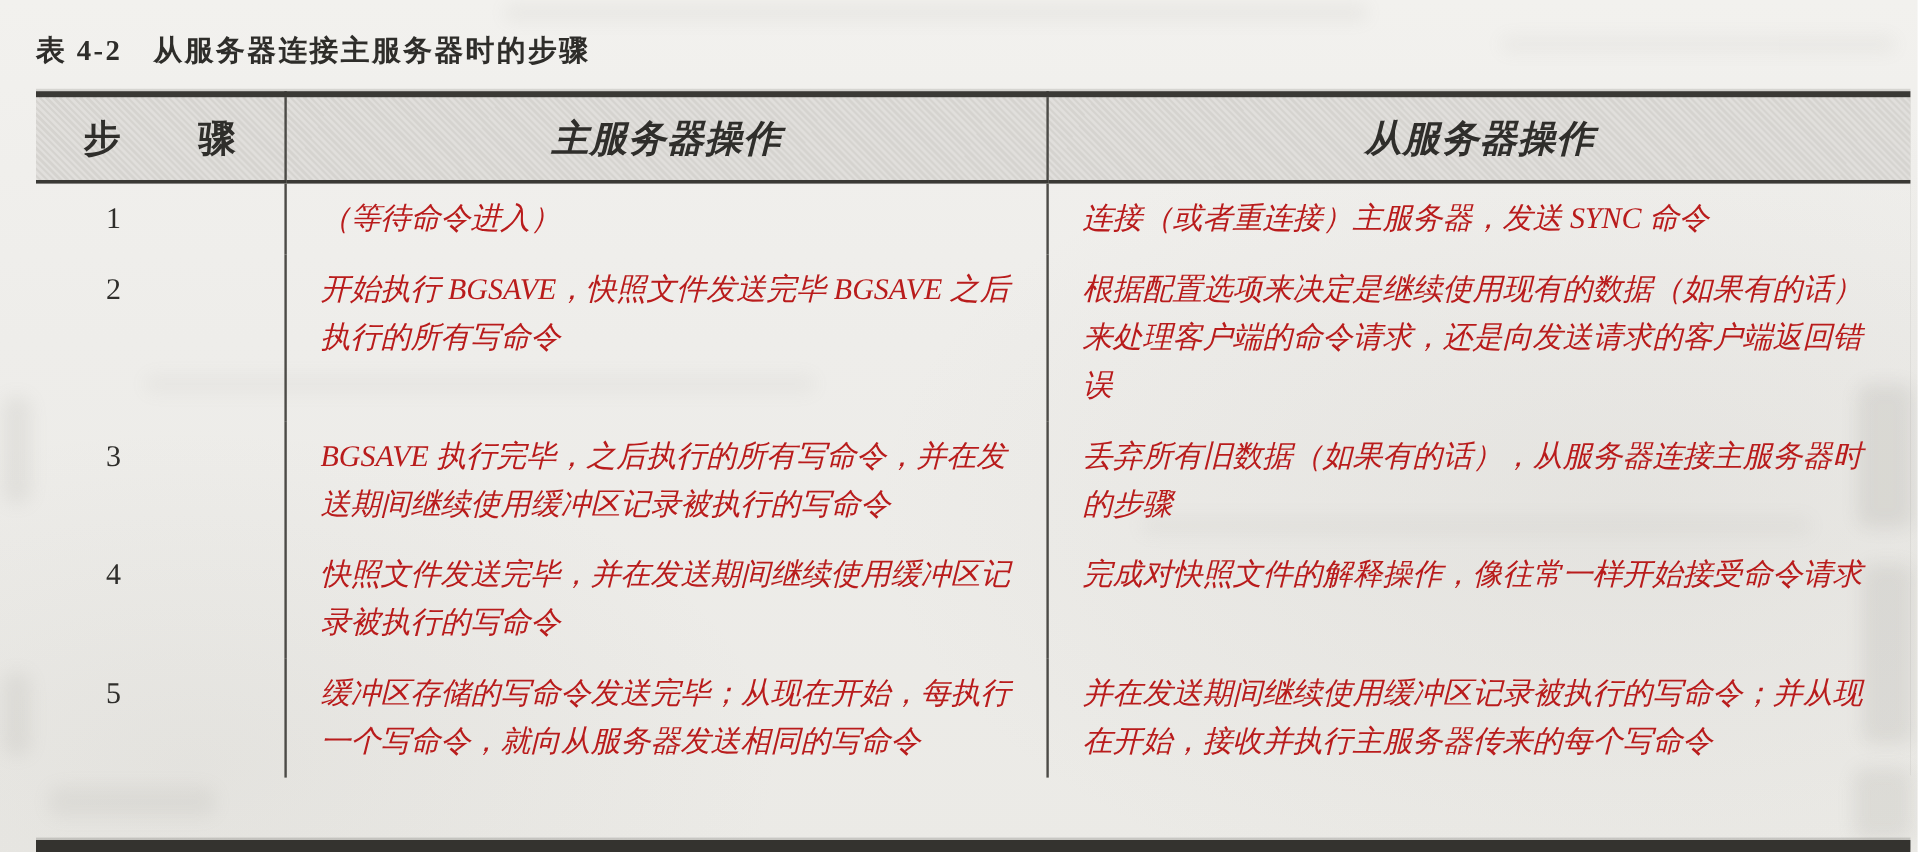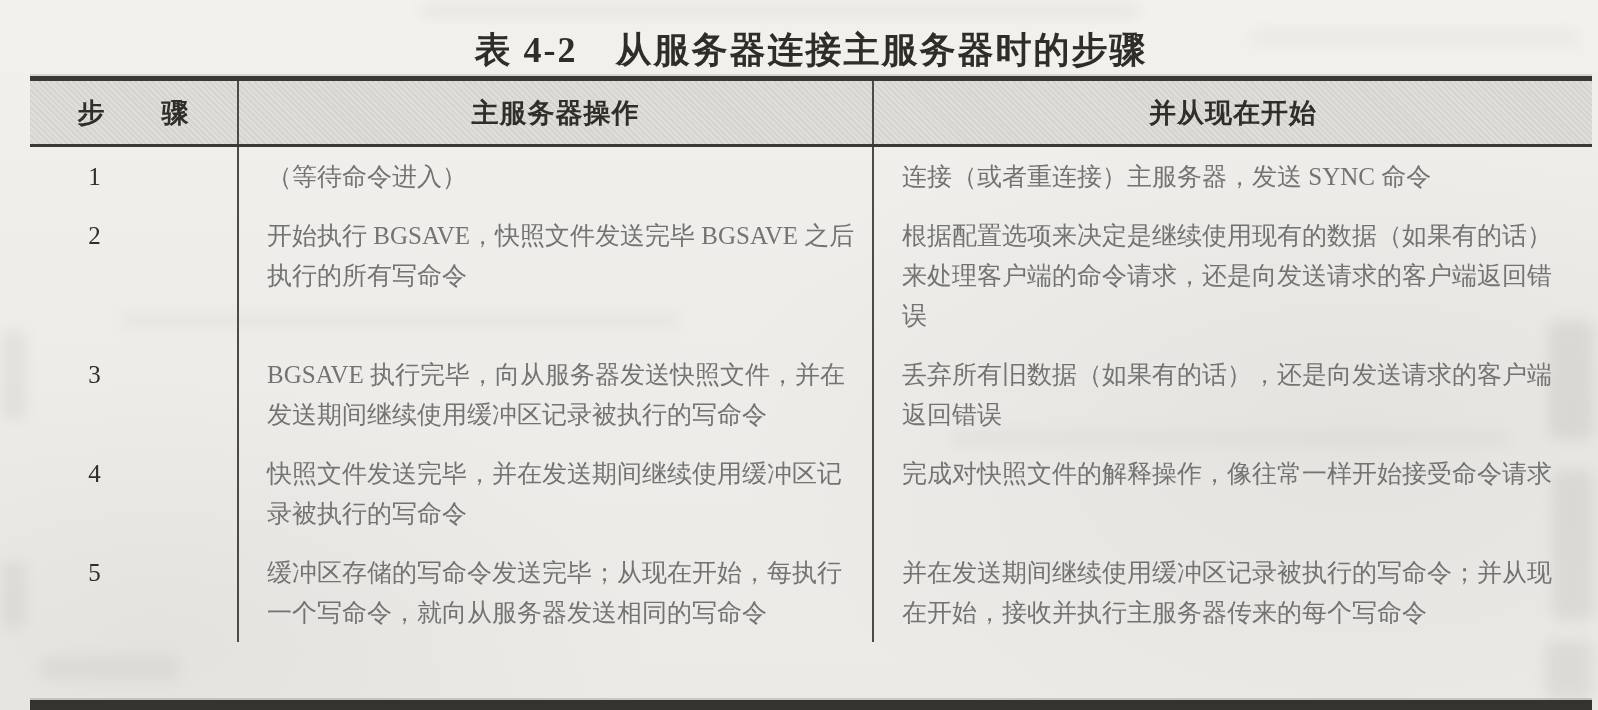--- a/index.html
+++ b/index.html
@@ -22,22 +22,21 @@
     position: absolute;
     background: #8f8d86;
     border-radius: 10px;
     filter: blur(7px);
     pointer-events: none;
   }
 
   .page-title {
     position: absolute;
     top: 26px; left: 30px; width: 1562px;
-    text-align: center;
-    font-size: 36px;
+    font-size: 24px;
     font-weight: bold;
     letter-spacing: 2px;
     color: #2e2d2a;
   }
 
   table.steps-table {
     position: absolute;
     top: 76px; left: 30px;
     width: 1562px;
     border-collapse: collapse;
@@ -46,36 +45,36 @@
   table.steps-table { border-top: 5px solid #3a3935; box-shadow: 0 -2px 0 rgba(60,58,54,0.15); }
 
   col.c-step   { width: 208px; }
   col.c-master { width: 635px; }
   col.c-slave  { width: 719px; }
 
   thead th {
     background:
       repeating-linear-gradient(45deg, rgba(255,255,255,0.20) 0 2px, rgba(0,0,0,0.02) 2px 4px),
       #d9d7d3;
-    font-size: 27px;
+    font-size: 31px;
     font-weight: bold;
     color: #2f2e2b;
     text-align: center;
     padding: 14px 0 13px 0;
     border-bottom: 3px solid #3a3935;
     letter-spacing: 1px;
   }
-  thead th.sep, tbody td.sep { border-left: 2px solid #4c4b47; }
+  thead th.sep, tbody td.sep { border-left: 2px solid #4c4b47; font-style: italic; }
 
   tbody td {
     vertical-align: top;
     font-size: 25px;
     line-height: 40px;
     padding: 10px 16px 9px 28px;
-    color: #737373;
+    color: #b91c1c;
   }
   tbody td.step-cell {
     text-align: center;
     padding: 10px 78px 9px 0;
     font-size: 25px;
     color: #2f2e2b;
   }
 
   .bottom-rule {
     position: absolute;
@@ -103,38 +102,38 @@
 <table class="steps-table">
   <colgroup>
     <col class="c-step">
       <col class="c-master">
       <col class="c-slave">
   </colgroup>
   <thead>
     <tr>
       <th>步　　骤</th>
       <th class="sep">主服务器操作</th>
-      <th class="sep">并从现在开始</th>
+      <th class="sep">从服务器操作</th>
     </tr>
   </thead>
   <tbody>
     <tr>
       <td class="step-cell">1</td>
       <td class="sep">（等待命令进入）</td>
       <td class="sep">连接（或者重连接）主服务器，发送 SYNC 命令</td>
     </tr>
     <tr>
       <td class="step-cell">2</td>
       <td class="sep">开始执行 BGSAVE，快照文件发送完毕 BGSAVE 之后执行的所有写命令</td>
       <td class="sep">根据配置选项来决定是继续使用现有的数据（如果有的话）来处理客户端的命令请求，还是向发送请求的客户端返回错误</td>
     </tr>
     <tr>
       <td class="step-cell">3</td>
-      <td class="sep">BGSAVE 执行完毕，向从服务器发送快照文件，并在发送期间继续使用缓冲区记录被执行的写命令</td>
-      <td class="sep">丢弃所有旧数据（如果有的话），还是向发送请求的客户端返回错误</td>
+      <td class="sep">BGSAVE 执行完毕，之后执行的所有写命令，并在发送期间继续使用缓冲区记录被执行的写命令</td>
+      <td class="sep">丢弃所有旧数据（如果有的话），从服务器连接主服务器时的步骤</td>
     </tr>
     <tr>
       <td class="step-cell">4</td>
       <td class="sep">快照文件发送完毕，并在发送期间继续使用缓冲区记录被执行的写命令</td>
       <td class="sep">完成对快照文件的解释操作，像往常一样开始接受命令请求</td>
     </tr>
     <tr>
       <td class="step-cell">5</td>
       <td class="sep">缓冲区存储的写命令发送完毕；从现在开始，每执行一个写命令，就向从服务器发送相同的写命令</td>
       <td class="sep">并在发送期间继续使用缓冲区记录被执行的写命令；并从现在开始，接收并执行主服务器传来的每个写命令</td>

